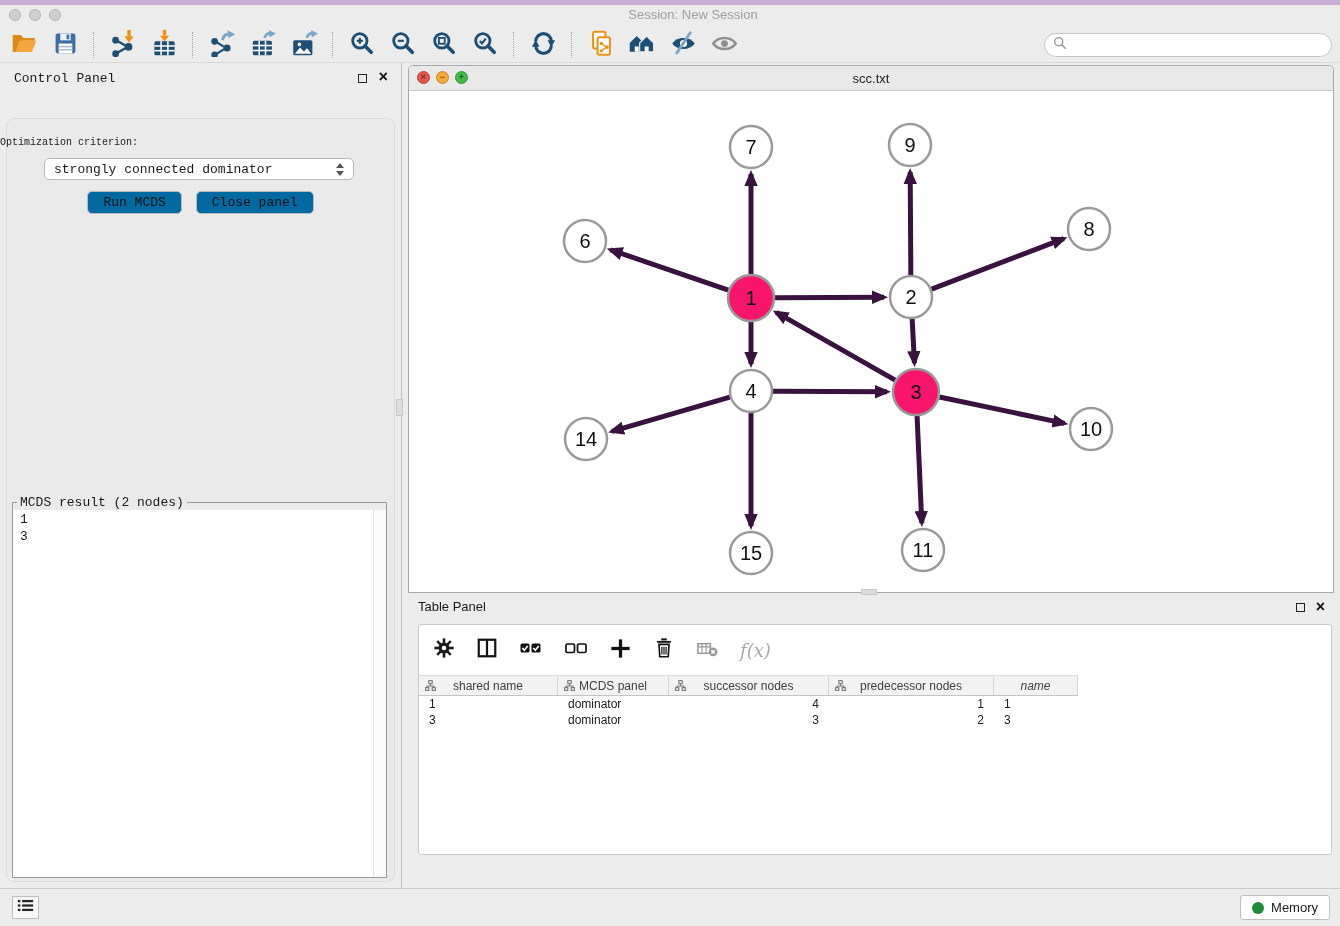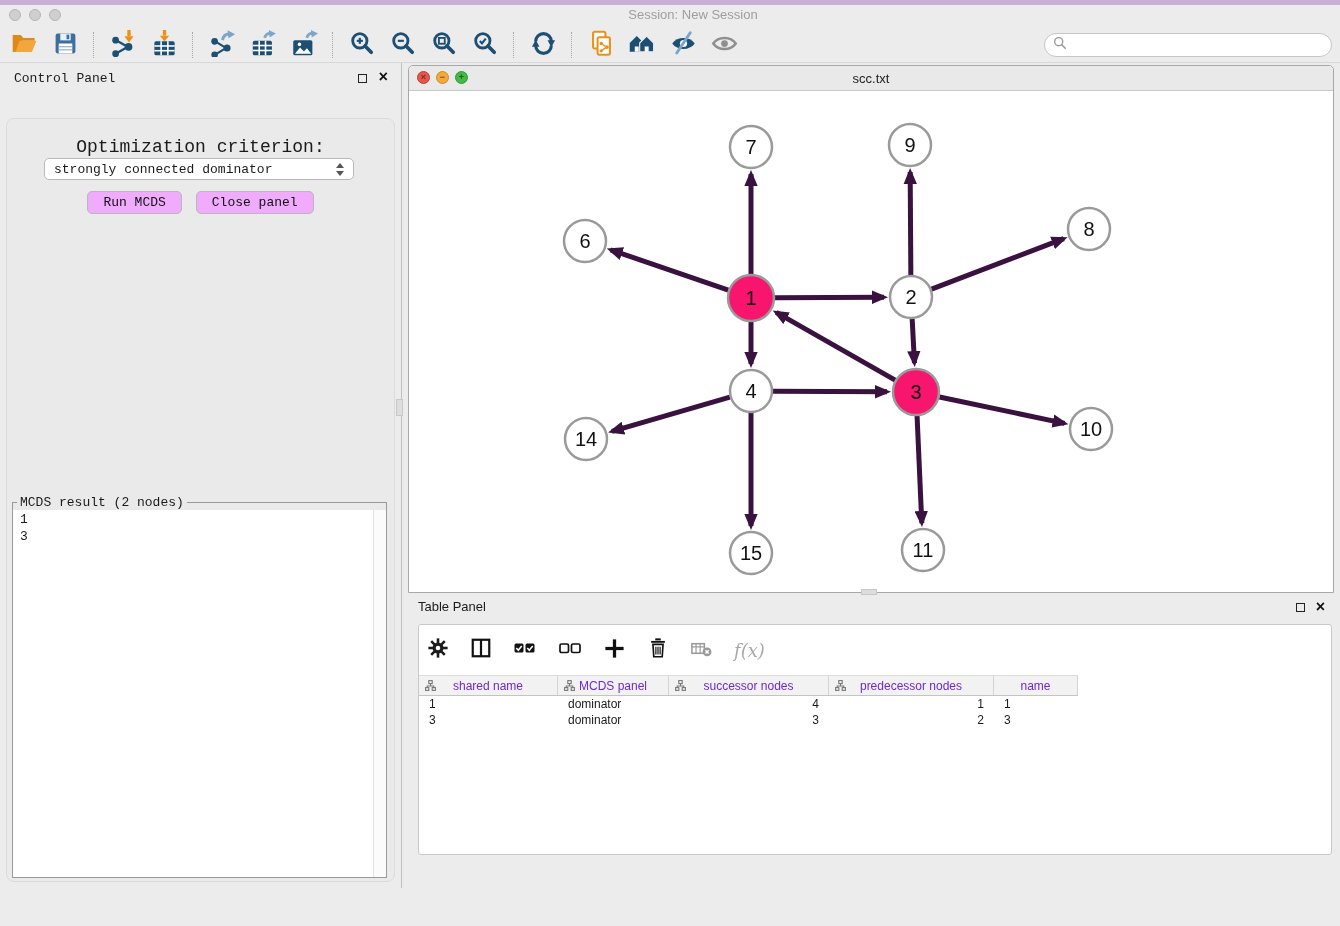--- a/index.html
+++ b/index.html
@@ -27,28 +27,28 @@
   .float-icon{width:9px;height:9px;border:1.5px solid #222;box-sizing:border-box;}
   .close-icon{font-size:16px;font-weight:900;line-height:12px;color:#111;}
   .seg-tabs{display:flex;height:21px;border:1px solid #B9B9B9;border-radius:5px;overflow:hidden;background:#fff;}
   .cp-tabs-wrap{position:absolute;top:33px;left:50%;transform:translateX(-50%);}
   .cp-tab{padding:0 13px;font-size:13px;font-weight:700;display:flex;align-items:center;background:#fff;
     color:#111;border-left:1px solid #C9C9C9;white-space:nowrap;}
   .cp-tab:first-child{border-left:none;}
   .cp-tab.disabled{background:#DCDCDC;color:#B2B2B2;}
   .cp-body{position:absolute;left:6px;right:6px;top:55px;bottom:6px;background:#EAEAEA;
     border:1px solid #DBDBDB;border-radius:8px;}
-  .opt-label{position:absolute;top:74px;left:0;width:100%;text-align:center;font-size:18px;}
+  .opt-label{position:absolute;top:74px;left:0;width:100%;font-size:10px;}
   .cp-select{position:absolute;top:95px;left:44px;width:310px;height:22px;background:#fff;border:1px solid #B9B9B9;
     border-radius:5px;display:flex;align-items:center;padding:0 9px;font-size:13px;box-sizing:border-box;}
   .stepper{margin-left:auto;display:flex;flex-direction:column;gap:3px;align-items:center;}
   .tri-up{width:0;height:0;border-left:4px solid transparent;border-right:4px solid transparent;border-bottom:5px solid #555;}
   .tri-dn{width:0;height:0;border-left:4px solid transparent;border-right:4px solid transparent;border-top:5px solid #555;}
   .cp-buttons{position:absolute;top:128px;left:0;width:100%;display:flex;justify-content:center;gap:14px;}
-  .btn{height:21px;padding:0 15px;background:#f0abfc;border:1px solid #B9B9B9;border-radius:5px;font-size:13px;
+  .btn{height:21px;padding:0 15px;background:#0369a1;border:1px solid #B9B9B9;border-radius:5px;font-size:13px;
     display:flex;align-items:center;color:#111;}
   .result{position:absolute;left:12px;right:14px;top:432px;bottom:10px;border:1px solid #9A9A9A;margin:0;
     padding:0;display:flex;flex-direction:column;}
   .result legend{font-size:13px;padding:0 3px;margin-left:4px;}
   .result-body{flex:1;display:flex;background:#fff;overflow:hidden;}
   .result-text{flex:1;padding:1px 7px;font-size:13px;line-height:17px;white-space:pre;margin:0;font-family:inherit;}
   .result-scroll{width:12px;background:#FBFBFB;border-left:1px solid #E3E3E3;}
   .v-grip{position:absolute;left:396px;top:399px;width:7px;height:17px;background:#DDD;border:1px solid #C9C9C9;
     box-sizing:border-box;z-index:2;}
   
@@ -64,26 +64,26 @@
   .lyellow{background:#F2A93B;border:1px solid #D2892A;}
   .lgreen{background:#46B749;border:1px solid #2F9B36;color:rgba(10,60,10,.7);}
   #graph{position:absolute;top:24px;left:0;width:924px;height:502px;}
   .h-grip{position:absolute;left:459px;top:526px;width:16px;height:6px;background:#DDD;border:1px solid #C7C7C7;box-sizing:border-box;}
   
   .table-panel{position:absolute;left:0;right:0;top:532px;bottom:0;}
   .tp-title{position:absolute;top:4px;left:16px;font-size:13px;}
   .tp-icons{position:absolute;top:6px;right:15px;display:flex;gap:11px;align-items:center;}
   .tp-box{position:absolute;left:16px;right:8px;top:29px;height:231px;background:#fff;
     border:1px solid #C9C9C9;border-radius:3px;box-sizing:border-box;overflow:hidden;}
-  .tp-toolbar{height:50px;display:flex;align-items:center;padding:0 8px;gap:21px;}
+  .tp-toolbar{height:50px;display:flex;align-items:center;padding:0 14px;gap:21px;}
   .fx{font-family:"DejaVu Serif",serif;font-style:italic;font-size:18px;color:#A8A8A8;}
   .th-row{display:flex;height:19px;background:#F2F2F2;border-top:1px solid #DCDCDC;border-bottom:1px solid #C4C4C4;
     width:659px;box-sizing:content-box;}
   .th{display:flex;align-items:center;justify-content:center;position:relative;border-right:1px solid #D4D4D4;
-    font-size:12px;color:#6d28d9;box-sizing:border-box;}
+    font-size:12px;color:#404040;box-sizing:border-box;}
   .th svg{position:absolute;left:6px;top:4px;}
   .tr{display:flex;height:16px;font-size:12px;align-items:center;}
   .td{box-sizing:border-box;padding:0 10px;overflow:hidden;white-space:nowrap;}
   .tp-tabs-wrap{position:absolute;bottom:2px;left:50%;transform:translateX(-50%);}
   
   .statusbar{position:absolute;left:0;right:0;bottom:0;height:38px;background:#ECECEC;border-top:1px solid #CCC;box-sizing:border-box;}
   .sb-left-btn{position:absolute;left:12px;top:7px;width:27px;height:23px;background:#F7F7F7;border:1px solid #BDBDBD;
     display:flex;align-items:center;justify-content:center;box-sizing:border-box;}
   .memory-btn{position:absolute;right:10px;top:6px;height:25px;padding:0 11px;background:#FFF;border:1px solid #BFBFBF;
     border-radius:3px;display:flex;align-items:center;gap:7px;font-size:13px;box-sizing:border-box;}
@@ -462,21 +462,21 @@
               <svg width="11" height="11" viewBox="0 0 11 11">
                 <g stroke="#777" fill="none" stroke-width="1.1">
                   <rect x="3.8" y="0.6" width="3.4" height="3"></rect>
                   <path d="M5.5 3.6 V6 M2.2 7.6 V6 H8.8 V7.6"></path>
                   <rect x="0.6" y="7.6" width="3.2" height="2.8"></rect>
                   <rect x="7.2" y="7.6" width="3.2" height="2.8"></rect>
                 </g>
               </svg>
               <span>predecessor nodes</span>
             </div>
-            <div class="th" style="width: 84px;">
+            <div class="th" style="width: 84px; font-style: italic;">
               <span>name</span>
             </div>
           </div>
         <div id="tblRows">
             <div class="tr">
               <div class="td" style="width: 139px; text-align: left;">1</div>
               <div class="td" style="width: 111px; text-align: left;">dominator</div>
               <div class="td" style="width: 160px; text-align: right;">4</div>
               <div class="td" style="width: 165px; text-align: right;">1</div>
               <div class="td" style="width: 84px; text-align: left;">1</div>
@@ -486,14 +486,32 @@
               <div class="td" style="width: 111px; text-align: left;">dominator</div>
               <div class="td" style="width: 160px; text-align: right;">3</div>
               <div class="td" style="width: 165px; text-align: right;">2</div>
               <div class="td" style="width: 84px; text-align: left;">3</div>
             </div>
           </div>
       </div>
     </div>
   </div>
 
+  <div class="statusbar">
+    <div class="sb-left-btn">
+      <span><svg width="19" height="17" viewBox="0 0 22 20">
+            <g fill="#222">
+              <rect x="2" y="3.5" width="3" height="2.6"></rect>
+              <rect x="7" y="3.5" width="13" height="2.6"></rect>
+              <rect x="2" y="8.7" width="3" height="2.6"></rect>
+              <rect x="7" y="8.7" width="13" height="2.6"></rect>
+              <rect x="2" y="13.9" width="3" height="2.6"></rect>
+              <rect x="7" y="13.9" width="13" height="2.6"></rect>
+            </g>
+          </svg></span>
+    </div>
+    <div class="memory-btn">
+      <span class="mem-dot"></span>
+      <span>Memory</span>
+    </div>
+  </div>
 
 </div>
 
 </body></html>

